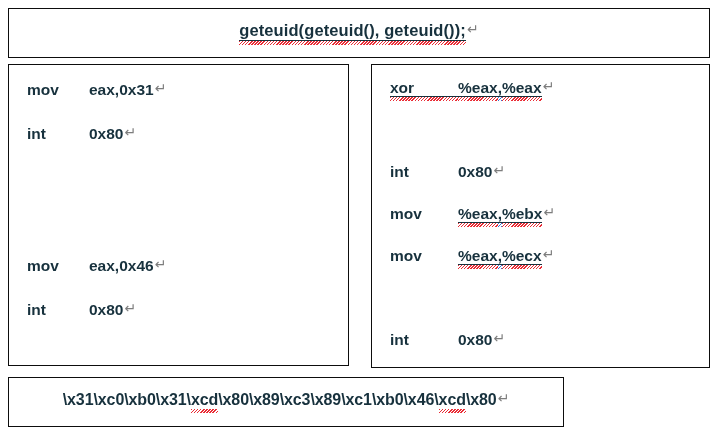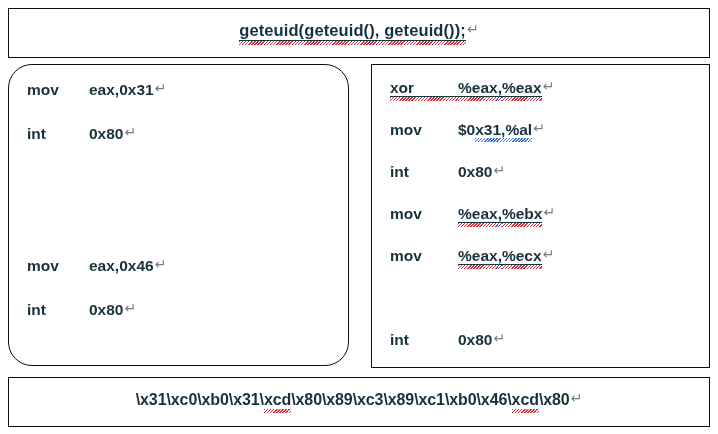--- a/index.html
+++ b/index.html
@@ -29,29 +29,29 @@
     box-sizing: border-box;
     border: 1.4px solid #0d0d0d;
     background: #ffffff;
   }
   #box-header {
     left: 8px;  top: 8px;
     width: 702px; height: 50px;
   }
   #box-left {
     left: 8px;  top: 64px;
-    width: 341px; height: 302px; border-radius: 24px;
+    width: 341px; height: 302px;
   }
   #box-right {
     left: 371px; top: 64px;
     width: 339px; height: 304px;
   }
   #box-footer {
     left: 8px;  top: 377px;
-    width: 702px; height: 50px;
+    width: 556px; height: 50px;
   }
 
   
   .center-line {
     position: absolute;
     left: 0; right: 0;
     text-align: center;
     font-weight: bold;
     white-space: nowrap;
   }
@@ -171,23 +171,20 @@
       <span class="mnemonic">int</span><span class="operand">0x80</span><span class="ret">↵</span>
     </div>
   </div>
 
   <div class="box" id="box-right">
 
     <div class="code-row" style="top:14px;">
       <span class="mnemonic u-solid sq-red">xor</span><span class="operand u-solid sq-red">%eax</span><span class="operand u-solid sq-blue">,</span><span class="operand u-solid sq-red">%eax</span><span class="ret">↵</span>
     </div>
 
-    <div class="code-row" style="top:56px;">
-      <span class="mnemonic">mov</span><span class="operand">$0</span><span class="operand sq-blue">x31,%al</span><span class="ret">↵</span>
-    </div>
 
     <div class="code-row" style="top:98px;">
       <span class="mnemonic">int</span><span class="operand">0x80</span><span class="ret">↵</span>
     </div>
 
     <div class="code-row" style="top:140px;">
       <span class="mnemonic">mov</span><span class="operand u-solid sq-red">%eax</span><span class="operand u-solid sq-blue">,</span><span class="operand u-solid sq-red">%ebx</span><span class="ret">↵</span>
     </div>
 
     <div class="code-row" style="top:182px;">

